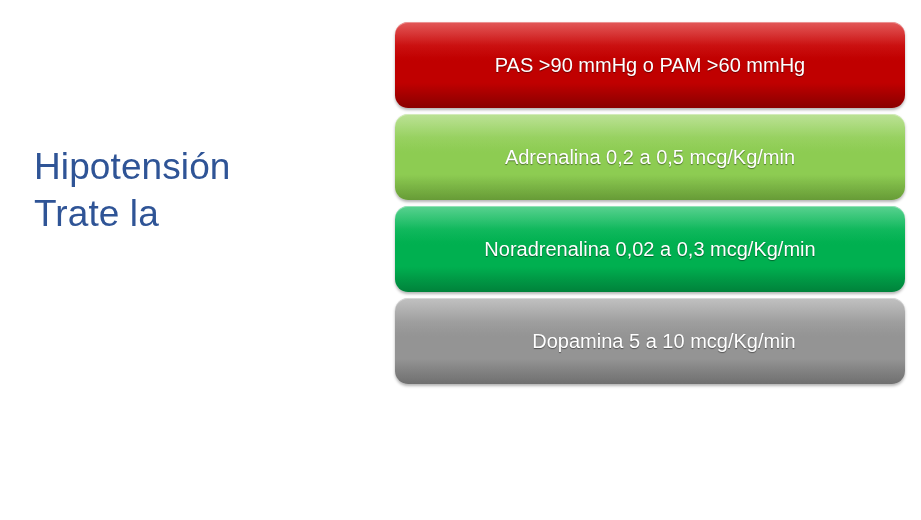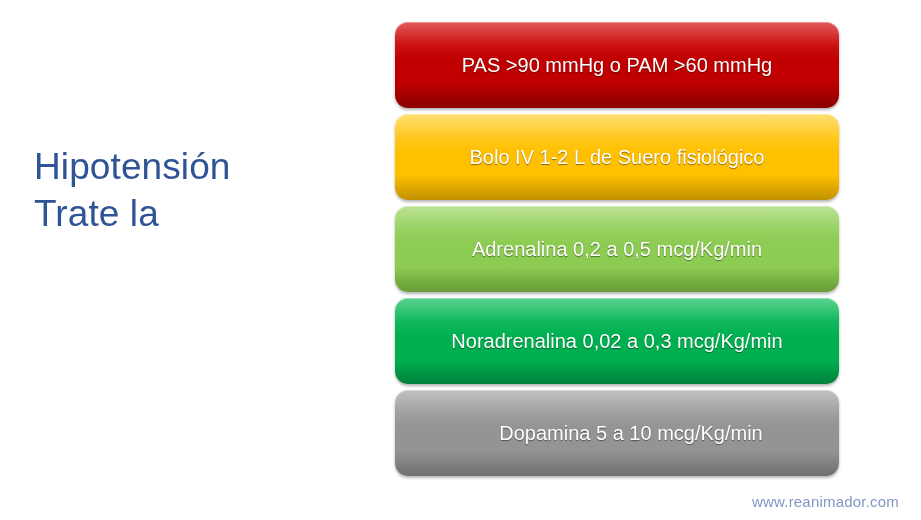--- a/index.html
+++ b/index.html
@@ -36,21 +36,21 @@
     color: #2f5496;
     letter-spacing: 0.1px;
     white-space: nowrap;
   }
 
   
   #boxes {
     position: absolute;
     left: 395px;
     top: 22px;
-    width: 444px;
+    width: 510px;
     height: 456px;
   }
   .box {
     position: relative;
     height: 86px;
     margin-bottom: 6px;
     border-radius: 13px;
     display: flex;
     align-items: center;
     justify-content: center;
@@ -119,33 +119,29 @@
     <div class="title-line" style="color: rgb(47, 84, 150);">Hipotensión</div>
     <div class="title-line" style="color: rgb(47, 84, 150);">Trate la</div>
   </div>
 
   <div id="boxes">
 
     <div class="box" style="background: linear-gradient(rgb(214, 18, 18) 0%, rgb(192, 0, 0) 45%, rgb(192, 0, 0) 72%, rgb(166, 0, 0) 100%);">
       <span class="box-label" style="color: rgb(255, 255, 255);">PAS &gt;90 mmHg o PAM &gt;60 mmHg</span>
     </div>
 
-    <div class="box" style="background: linear-gradient(rgb(255, 208, 52) 0%, rgb(255, 192, 0) 45%, rgb(255, 192, 0) 72%, rgb(232, 174, 0) 100%);">
-      <span class="box-label" style="color: rgb(255, 255, 255);">Bolo IV 1-2 L de Suero fisiológico</span>
-    </div>
 
     <div class="box" style="background: linear-gradient(rgb(158, 213, 104) 0%, rgb(141, 204, 82) 45%, rgb(141, 204, 82) 72%, rgb(124, 187, 66) 100%);">
       <span class="box-label" style="color: rgb(255, 255, 255);">Adrenalina 0,2 a 0,5 mcg/Kg/min</span>
     </div>
 
     <div class="box" style="background: linear-gradient(rgb(18, 190, 96) 0%, rgb(0, 176, 80) 45%, rgb(0, 176, 80) 72%, rgb(0, 156, 70) 100%);">
       <span class="box-label" style="color: rgb(255, 255, 255);">Noradrenalina 0,02 a 0,3 mcg/Kg/min</span>
     </div>
 
     <div class="box" style="background: linear-gradient(rgb(166, 166, 166) 0%, rgb(148, 148, 148) 45%, rgb(148, 148, 148) 72%, rgb(134, 134, 134) 100%); padding-left: 28px;">
       <span class="box-label" style="color: rgb(255, 255, 255);">Dopamina 5 a 10 mcg/Kg/min</span>
     </div>
 
   </div>
 
-  <div id="footer" style="color: rgb(132, 150, 196);">www.reanimador.com</div>
 
 </div>
 
 </body></html>

